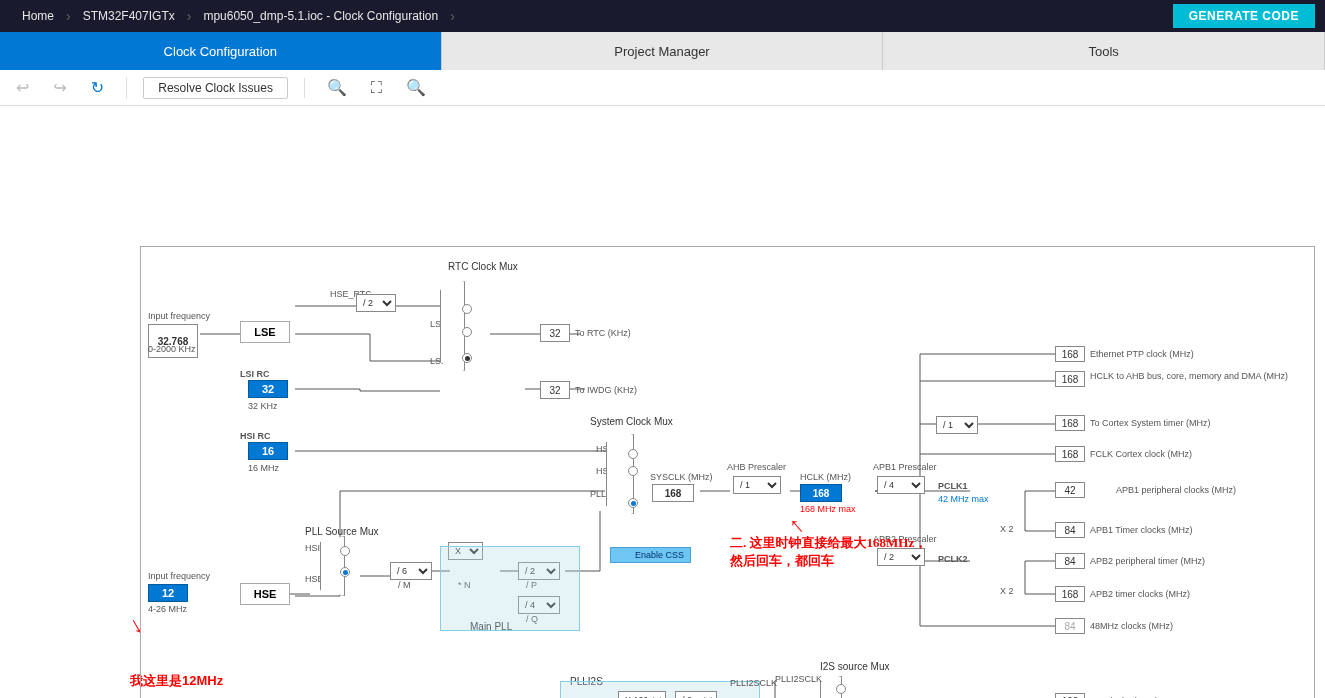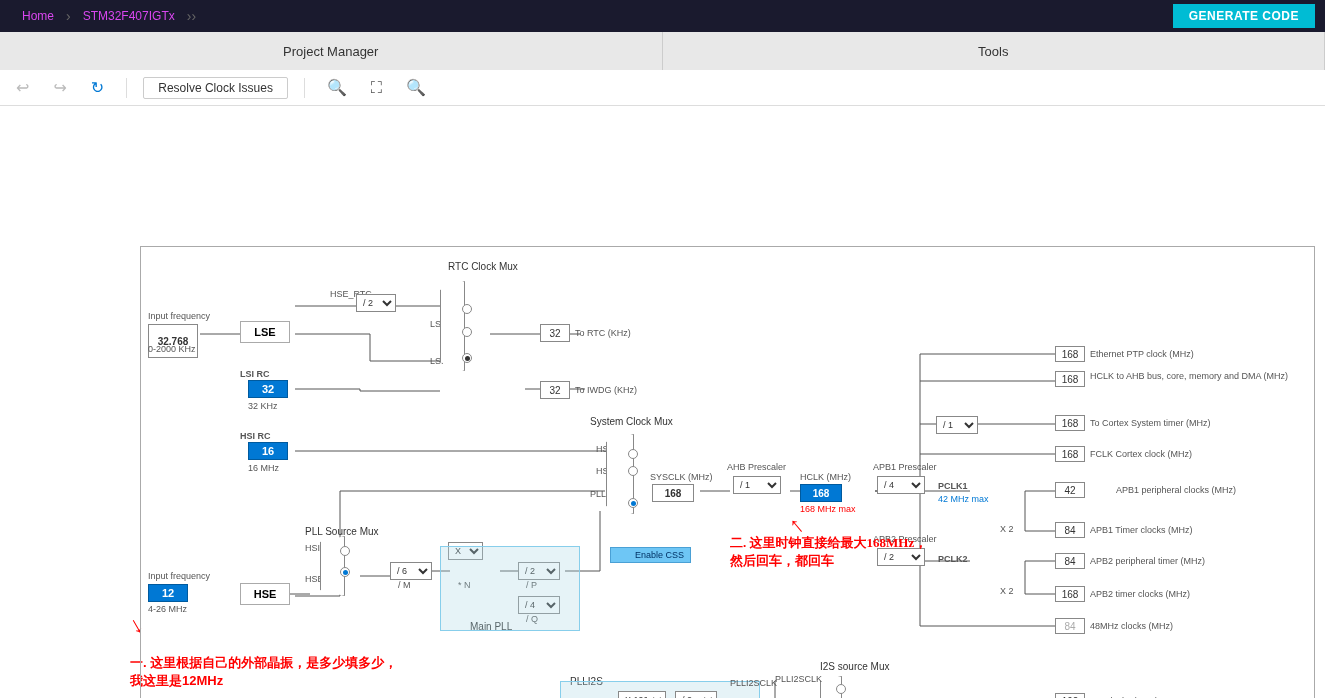--- a/index.html
+++ b/index.html
@@ -14,21 +14,21 @@
       align-items: center;
       padding: 0 10px;
       gap: 0;
     }
     .nav-item {
       display: flex;
       align-items: center;
       padding: 0 12px;
       height: 100%;
       font-size: 12px;
-      color: #d946ef;
+      color: #e5e5e5;
       cursor: pointer;
     }
     .nav-separator {
       color: #666;
       font-size: 14px;
     }
     .generate-btn {
       margin-left: auto;
       background: #00bcd4;
       color: white;
@@ -237,25 +237,27 @@
     }
   </style>
 </head>
 <body>
 
 <div class="top-nav">
   <span class="nav-item">Home</span>
   <span class="nav-separator">›</span>
   <span class="nav-item">STM32F407IGTx</span>
   <span class="nav-separator">›</span>
+  <span class="nav-item">mpu6050_dmp-5.1.ioc - Clock Configuration</span>
   <span class="nav-separator">›</span>
   <button class="generate-btn">GENERATE CODE</button>
 </div>
 
 <div class="tab-bar">
+  <div class="tab active">Clock Configuration</div>
   <div class="tab">Project Manager</div>
   <div class="tab">Tools</div>
 </div>
 
 <div class="toolbar">
   <button class="toolbar-btn disabled">↩</button>
   <button class="toolbar-btn disabled">↪</button>
   <button class="toolbar-btn" style="color:#0078d4;">↻</button>
   <div class="toolbar-sep"></div>
   <button class="resolve-btn">Resolve Clock Issues</button>
@@ -523,21 +525,21 @@
     <div class="radio-dot" style="left:836px;top:578px;"></div>
 
     <div class="clk-label" style="left:775px;top:568px;">PLLI2SCLK</div>
 
     <div class="clk-box output-box" style="left:1055px;top:587px;width:30px;height:16px;">192</div>
     <div class="clk-label" style="left:1090px;top:590px;">I2S clocks (MHz)</div>
 
     <div style="position:absolute;left:130px;top:505px;color:red;font-size:24px;transform:rotate(-30deg);">↓</div>
 
     <div class="annotation" style="left:130px;top:548px;font-size:13px;">
-      <span>一. 这里根据自己的外部晶振，是多少填多少，</span><br>
+      <br>
       <span>我这里是12MHz</span>
     </div>
 
     <div style="position:absolute;left:790px;top:405px;color:red;font-size:24px;transform:rotate(-40deg) scaleX(-1);">↑</div>
 
     <div class="annotation" style="left:730px;top:428px;font-size:13px;font-family:Liberation Serif, serif;">
       <span>二. 这里时钟直接给最大168MHz，</span><br>
       <span>然后回车，都回车</span>
     </div>
 

